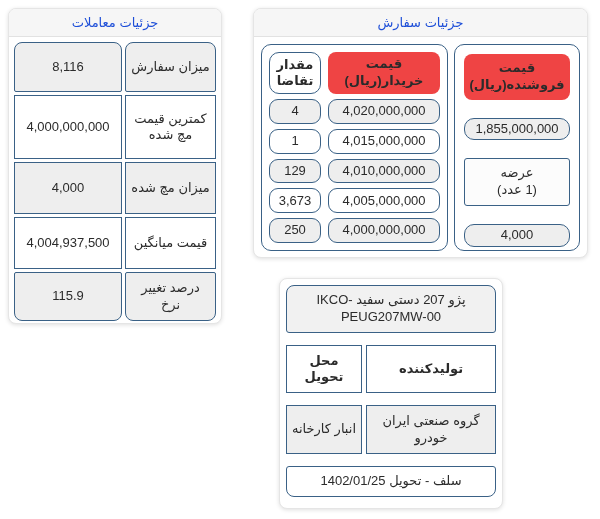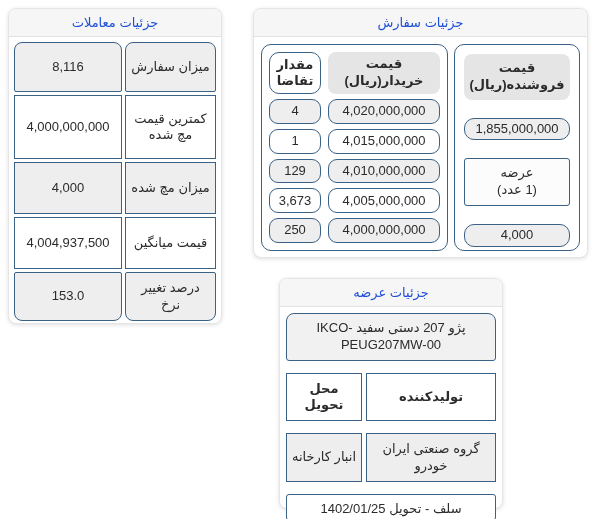--- a/index.html
+++ b/index.html
@@ -38,21 +38,21 @@
   .t-row>.t-value{flex:1;}
   .round-top>div{border-radius:8px 8px 2px 2px;}
   .round-bottom>div{border-radius:2px 2px 8px 8px;}
 
   
   .orders-card{left:253px;top:8px;width:335px;height:250px;}
   .orders-body{padding:7px;display:flex;direction:rtl;gap:6px;height:221px;}
   .sub-box{border:1px solid var(--line);border-radius:10px;}
   .seller-box{width:126px;padding:9px;display:flex;flex-direction:column;gap:18px;}
   .hdr-gray{
-    background:#e5e5e5;border-radius:8px;min-height:46px;display:flex;
+    background:#ef4444;border-radius:8px;min-height:46px;display:flex;
     align-items:center;justify-content:center;font-weight:bold;font-size:13px;
     text-align:center;line-height:1.3;padding:2px 4px;
   }
   .pill{border-radius:10px;height:30px;}
   .supply-box{
     border:1px solid var(--line);border-radius:3px;min-height:48px;background:#fcfcfc;
     display:flex;flex-direction:column;align-items:center;justify-content:center;
     font-weight:normal;font-size:13px;line-height:1.3;
   }
   .buyer-box{flex:1;padding:7px;display:flex;flex-direction:column;gap:5px;}
@@ -97,21 +97,21 @@
         <div class="cellbase bg-g t-value">4,000</div>
       </div>
 
       <div class="t-row" style="height:52px">
         <div class="cellbase bg-w t-label">قیمت میانگین</div>
         <div class="cellbase bg-w t-value">4,004,937,500</div>
       </div>
 
       <div class="t-row round-bottom" style="height:49px">
         <div class="cellbase bg-g t-label">درصد تغییر نرخ</div>
-        <div class="cellbase bg-g t-value">153.0</div>
+        <div class="cellbase bg-g t-value">115.9</div>
       </div>
 
     </div>
   </section>
 
   <section class="card orders-card">
     <header class="card-title">جزئیات سفارش</header>
     <div class="orders-body">
 
       <div class="sub-box seller-box">
@@ -149,21 +149,20 @@
         <div class="b-row">
           <div class="cellbase bg-g price-c">4,000,000,000</div>
           <div class="cellbase bg-g qty-c">250</div>
         </div>
       </div>
 
     </div>
   </section>
 
   <section class="card supply-card">
-    <header class="card-title">جزئیات عرضه</header>
     <div class="supply-body">
 
       <div class="cellbase product-cell">
         <span>پژو 207 دستی سفید -IKCO</span>
         <span>PEUG207MW-00</span>
       </div>
 
       <div class="s-row">
         <div class="cellbase bg-w wide bold">تولیدکننده</div>
         <div class="cellbase bg-w narrow bold">محل تحویل</div>

